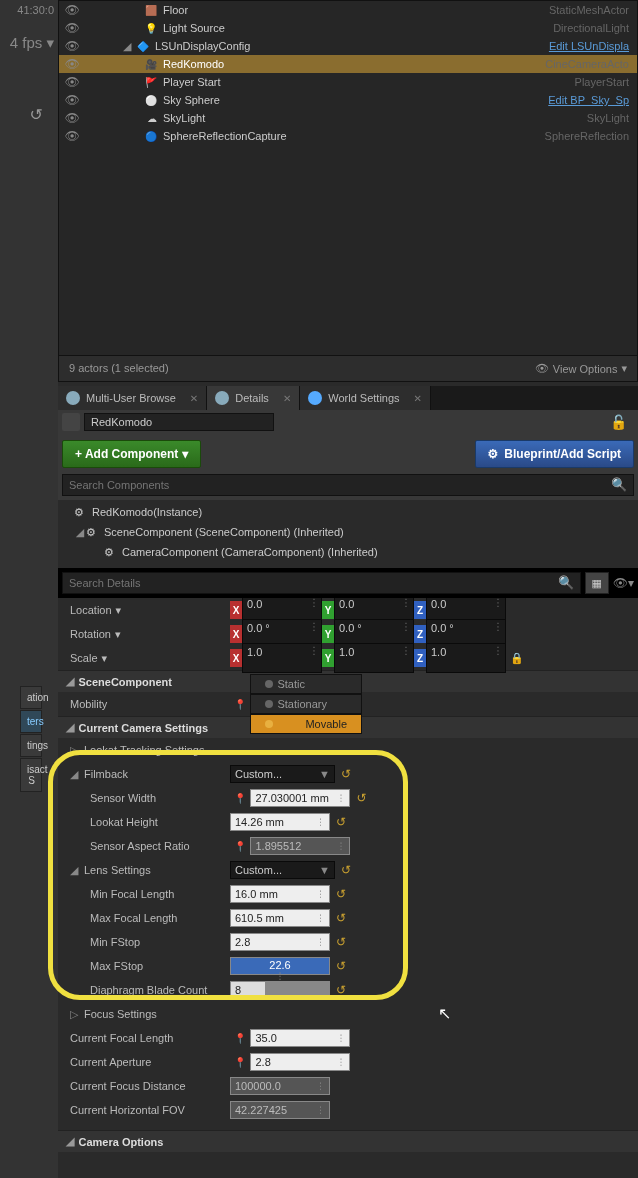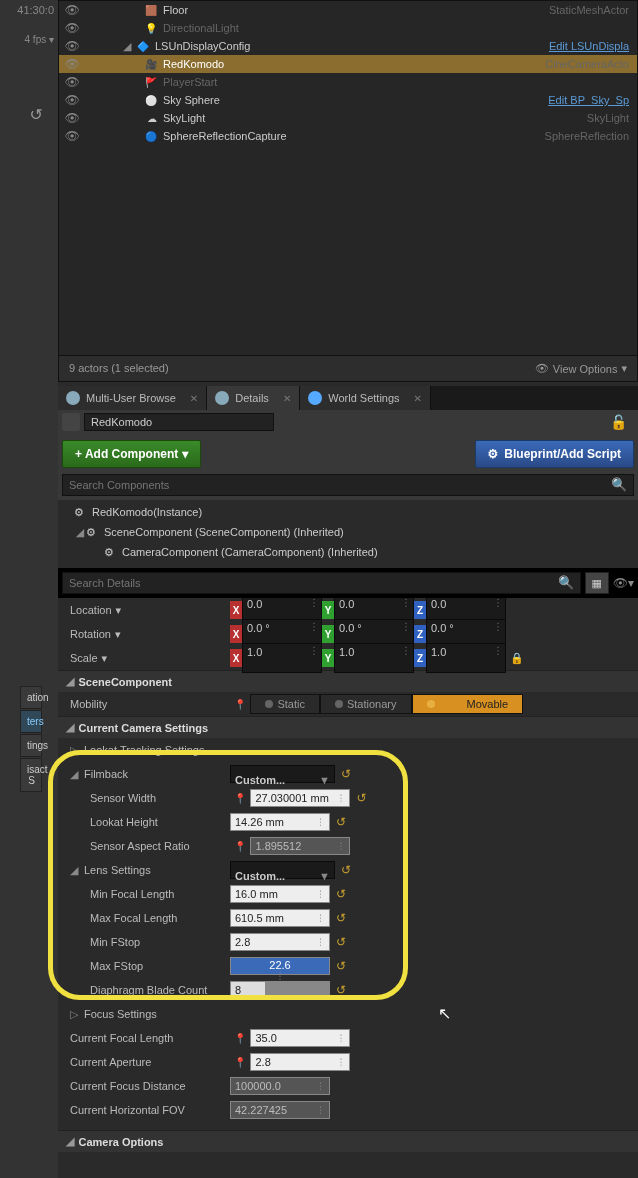--- a/index.html
+++ b/index.html
@@ -1,20 +1,20 @@
 <!DOCTYPE html>
 <html><head>
 <meta charset="utf-8">
 <style>
 * { margin: 0; padding: 0; box-sizing: border-box; font-family: "Segoe UI", Tahoma, sans-serif; }
 body { background: #2a2a2a; color: #ccc; font-size: 11px; overflow: hidden; width: 638px; height: 1178px; position: relative; }
 
 .left-edge { position: absolute; left: 0; top: 0; width: 58px; height: 1178px; background: #333; }
 .left-edge .time { color: #888; font-size: 11px; padding: 4px; text-align: right; }
-.left-edge .fps { color: #888; font-size: 10px; padding: 4px; text-align: right; margin-top: 10px; }
+.left-edge .fps { color: #888; font-size: 15px; padding: 4px; text-align: right; margin-top: 10px; }
 .left-edge .undo { position: absolute; right: 15px; top: 105px; color: #999; font-size: 16px; }
 .left-edge .tags { position: absolute; bottom: 385px; left: 0; width: 42px; }
 .left-edge .tag { background: #3a3a3a; border: 1px solid #222; padding: 5px 6px; margin-bottom: 1px; font-size: 10px; text-align: right; margin-left: 20px; }
 .left-edge .tag.active { background: #304858; color: #8cf; }
 
 .main { position: absolute; left: 58px; top: 0; right: 0; bottom: 0; display: flex; flex-direction: column; }
 
 
 .outliner { background: #262626; border: 1px solid #111; height: 382px; display: flex; flex-direction: column; }
 .outliner-list { flex: 1; overflow: hidden; }
@@ -80,28 +80,28 @@
 .axis-x { background: #b83030; }
 .axis-y { background: #30a030; }
 .axis-z { background: #3060c0; }
 .num-input { background: #1a1a1a; border: 1px solid #0a0a0a; color: #ccc; padding: 2px 4px; width: 80px; height: 30px; font-size: 11px; position: relative; }
 .num-input.grip::after { content: "⋮"; position: absolute; right: 2px; top: 1px; color: #666; font-size: 10px; }
 
 .reset-arrow { color: #c9a030; font-size: 12px; padding: 0 4px; cursor: pointer; }
 .pin { color: #777; font-size: 10px; padding: 0 4px; }
 
 
-.mob-btns { display: flex; }
+.mob-btns { display: flex; flex-direction: column; }
 .mob-btn { background: #2a2a2a; border: 1px solid #111; padding: 3px 14px; color: #999; display: flex; align-items: center; gap: 4px; font-size: 11px; }
 .mob-btn.active { background: #d89020; color: #222; gap: 32px; }
 .mob-dot { width: 8px; height: 8px; border-radius: 50%; background: #666; }
 .mob-btn.active .mob-dot { background: #e8b040; }
 
 
-.dropdown { background: #1a1a1a; border: 1px solid #0a0a0a; color: #ccc; padding: 8px 4px; width: 105px; height: 18px; font-size: 11px; display: flex; justify-content: space-between; align-items: flex-start; font-weight: bold; }
+.dropdown { background: #1a1a1a; border: 1px solid #0a0a0a; color: #ccc; padding: 2px 4px; width: 105px; height: 18px; font-size: 11px; display: flex; justify-content: space-between; align-items: flex-end; }
 .dropdown .arr { color: #888; }
 
 
 .spinbox { background: #eee; border: 1px solid #888; color: #222; padding: 1px 4px; width: 100px; height: 18px; font-size: 11px; display: flex; justify-content: space-between; align-items: center; }
 .spinbox .grip { color: #888; font-size: 9px; }
 .spinbox.readonly { background: #555; color: #bbb; }
 .spinbox.editing { background: #3a6ab8; color: #fff; flex-direction: column; }
 
 
 .highlight-box { position: absolute; border: 5px solid #f0e040; border-radius: 32px; pointer-events: none; left: 48px; top: 750px; width: 360px; height: 250px; z-index: 10; }
@@ -136,20 +136,21 @@
 
     <span class="actor-icon">🟫</span>
     <span class="actor-name">Floor</span>
     <span class="actor-type ">StaticMeshActor</span>
         </div>
         <div class="row">
     <span class="eye">👁</span>
     <span class="indent" style="width:60px"></span>
 
     <span class="actor-icon">💡</span>
+    <span class="actor-name">Light Source</span>
     <span class="actor-type ">DirectionalLight</span>
         </div>
         <div class="row">
     <span class="eye">👁</span>
     <span class="indent" style="width:42px"></span>
     <span style="color:#888;width:10px">◢</span>
     <span class="actor-icon">🔷</span>
     <span class="actor-name">LSUnDisplayConfig</span>
     <span class="actor-type link">Edit LSUnDispla</span>
         </div>
@@ -159,20 +160,21 @@
 
     <span class="actor-icon">🎥</span>
     <span class="actor-name">RedKomodo</span>
     <span class="actor-type ">CineCameraActo</span>
         </div>
         <div class="row">
     <span class="eye">👁</span>
     <span class="indent" style="width:60px"></span>
 
     <span class="actor-icon">🚩</span>
+    <span class="actor-name">Player Start</span>
     <span class="actor-type ">PlayerStart</span>
         </div>
         <div class="row">
     <span class="eye">👁</span>
     <span class="indent" style="width:60px"></span>
 
     <span class="actor-icon">⚪</span>
     <span class="actor-name">Sky Sphere</span>
     <span class="actor-type link">Edit BP_Sky_Sp</span>
         </div>

